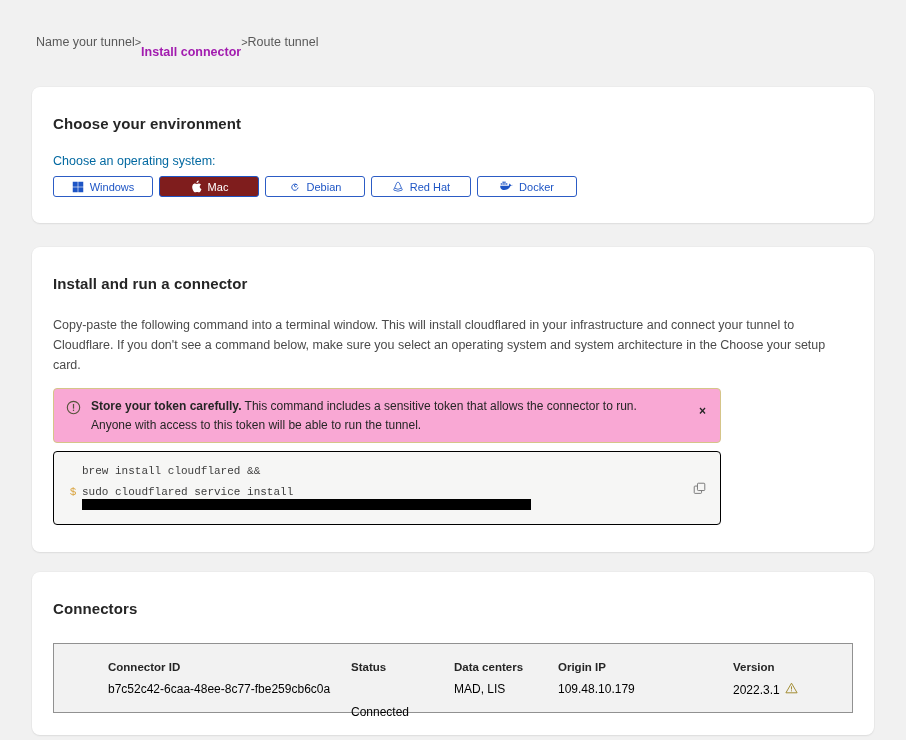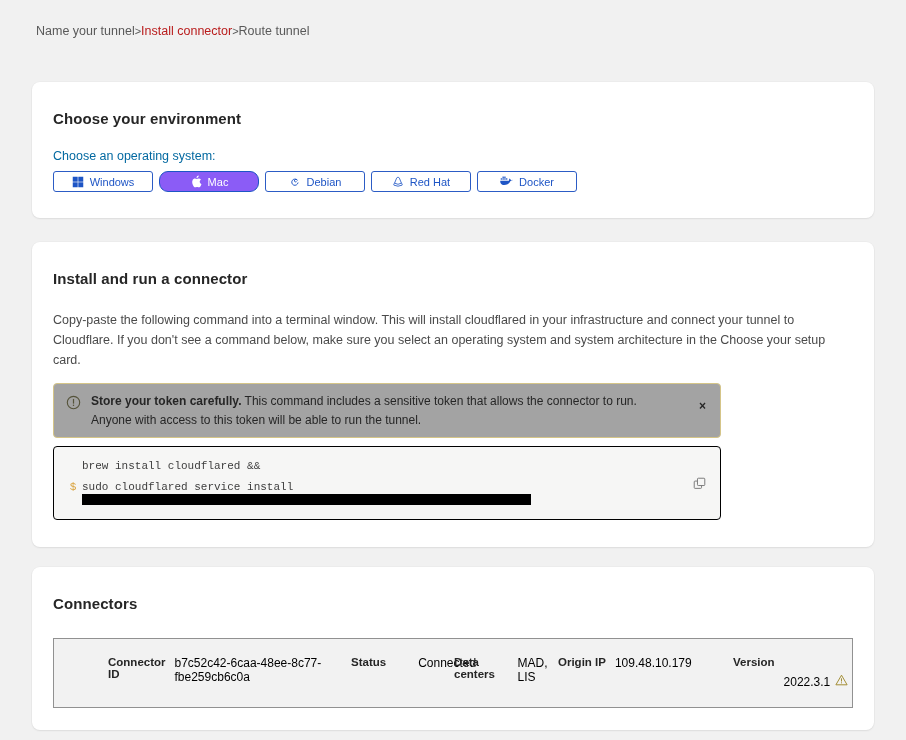--- a/index.html
+++ b/index.html
@@ -6,58 +6,58 @@
   html, body { width: 906px; height: 740px; overflow: hidden; }
   body {
     background: #f1f1f1;
     font-family: "Liberation Sans", sans-serif;
     color: #262626;
   }
 
   
   .breadcrumb { padding: 24px 36px 0; font-size: 12.5px; color: #595959; display: flex; align-items: center; }
   .breadcrumb .crumb { color: #595959; cursor: default; }
-  .breadcrumb .crumb.active { color: #b91c1c; font-weight: normal; }
+  .breadcrumb .crumb.active { color: #a21caf; font-weight: bold; margin-top: 21px; }
   .breadcrumb .sep { color: #595959; font-size: 11px; }
 
   
   .card {
     background: #ffffff;
     border-radius: 8px;
     margin: 0 32px;
     box-shadow: 0 1px 2px rgba(0,0,0,0.07), 0 0 0 1px rgba(0,0,0,0.02);
     padding: 28px 21px;
   }
   .card h2 { font-size: 15px; font-weight: 700; color: #262626; letter-spacing: .1px; }
-  #env-card { margin-top: 44px; padding-bottom: 26px; }
+  #env-card { margin-top: 28px; padding-bottom: 26px; }
   #connector-card { margin-top: 24px; padding-bottom: 27px; }
   #connectors-card { margin-top: 20px; padding-bottom: 22px; }
 
   
   .os-label { margin-top: 22px; font-size: 12.5px; color: #0369a1; }
   .os-row { margin-top: 8px; display: flex; gap: 6px; align-items: flex-end; }
   .os-btn {
     width: 100px; height: 21px;
     border: 1px solid #2c5cc5; border-radius: 3px;
     background: #ffffff; color: #1e55c5;
     font-family: "Liberation Sans", sans-serif;
     font-size: 11px;
     display: flex; align-items: center; justify-content: center; gap: 6px;
     cursor: pointer; padding: 0;
   }
-  .os-btn.selected { background: #8b5cf6; color: #ffffff; border-color: #1e55c5; border-radius: 9px; }
+  .os-btn.selected { background: #7f1d1d; color: #ffffff; border-color: #1e55c5; }
   .os-btn svg { display: block; }
 
   
   .desc { margin-top: 23px; font-size: 12.5px; line-height: 1.6; color: #4a4a4a; max-width: 800px; }
 
   .warning-banner {
     margin-top: 13px;
     width: 668px; min-height: 46px;
-    background: #a3a3a3;
+    background: #f9a8d4;
     border: 1px solid #d5c588;
     border-radius: 4px;
     display: flex; align-items: flex-start;
     padding: 8px 10px 8px 12px;
     position: relative;
   }
   .warning-banner .wicon { margin-top: 3px; flex: 0 0 auto; }
   .warning-banner .wtext { font-size: 12px; line-height: 1.55; color: #262626; margin-left: 10px; padding-right: 34px; }
   .warning-banner .wtext b { font-weight: 700; }
   .warning-close {
@@ -92,21 +92,21 @@
   
   .connectors-table {
     margin-top: 26px;
     width: 800px; height: 70px;
     background: #f2f2f2;
     border: 1px solid #919191;
     display: flex;
     padding: 17px 0 0 54px;
     font-size: 12px;
   }
-  .col { display: flex; flex-direction: row; gap: 9px; }
+  .col { display: flex; flex-direction: column; gap: 9px; }
   .col .th { font-size: 11.5px; font-weight: 700; color: #262626; }
   .col .td { font-size: 12px; color: #000000; }
   .col-id { width: 243px; }
   .col-status { width: 103px; gap: 32px; }
   .col-dc { width: 104px; }
   .col-ip { width: 175px; }
   .col-version { flex: 1; }
   .status-connected { color: #46a46c; }
   .version-cell { display: flex; align-items: center; gap: 5px; }
 </style>

